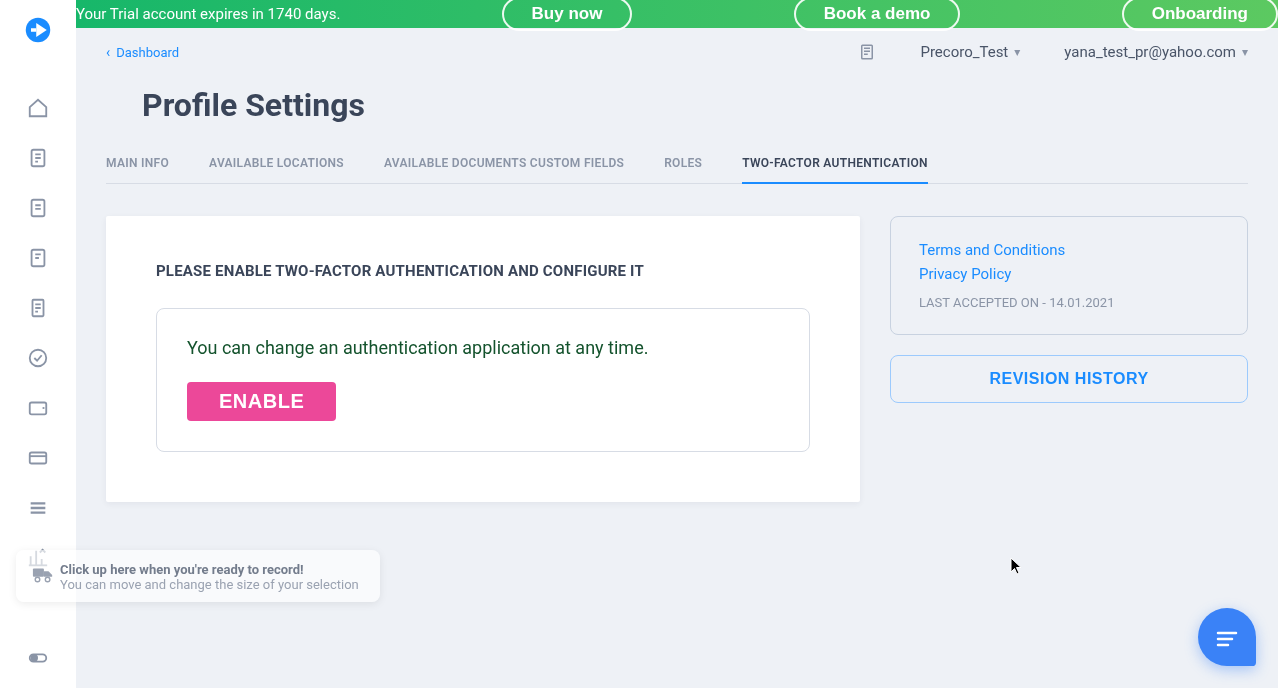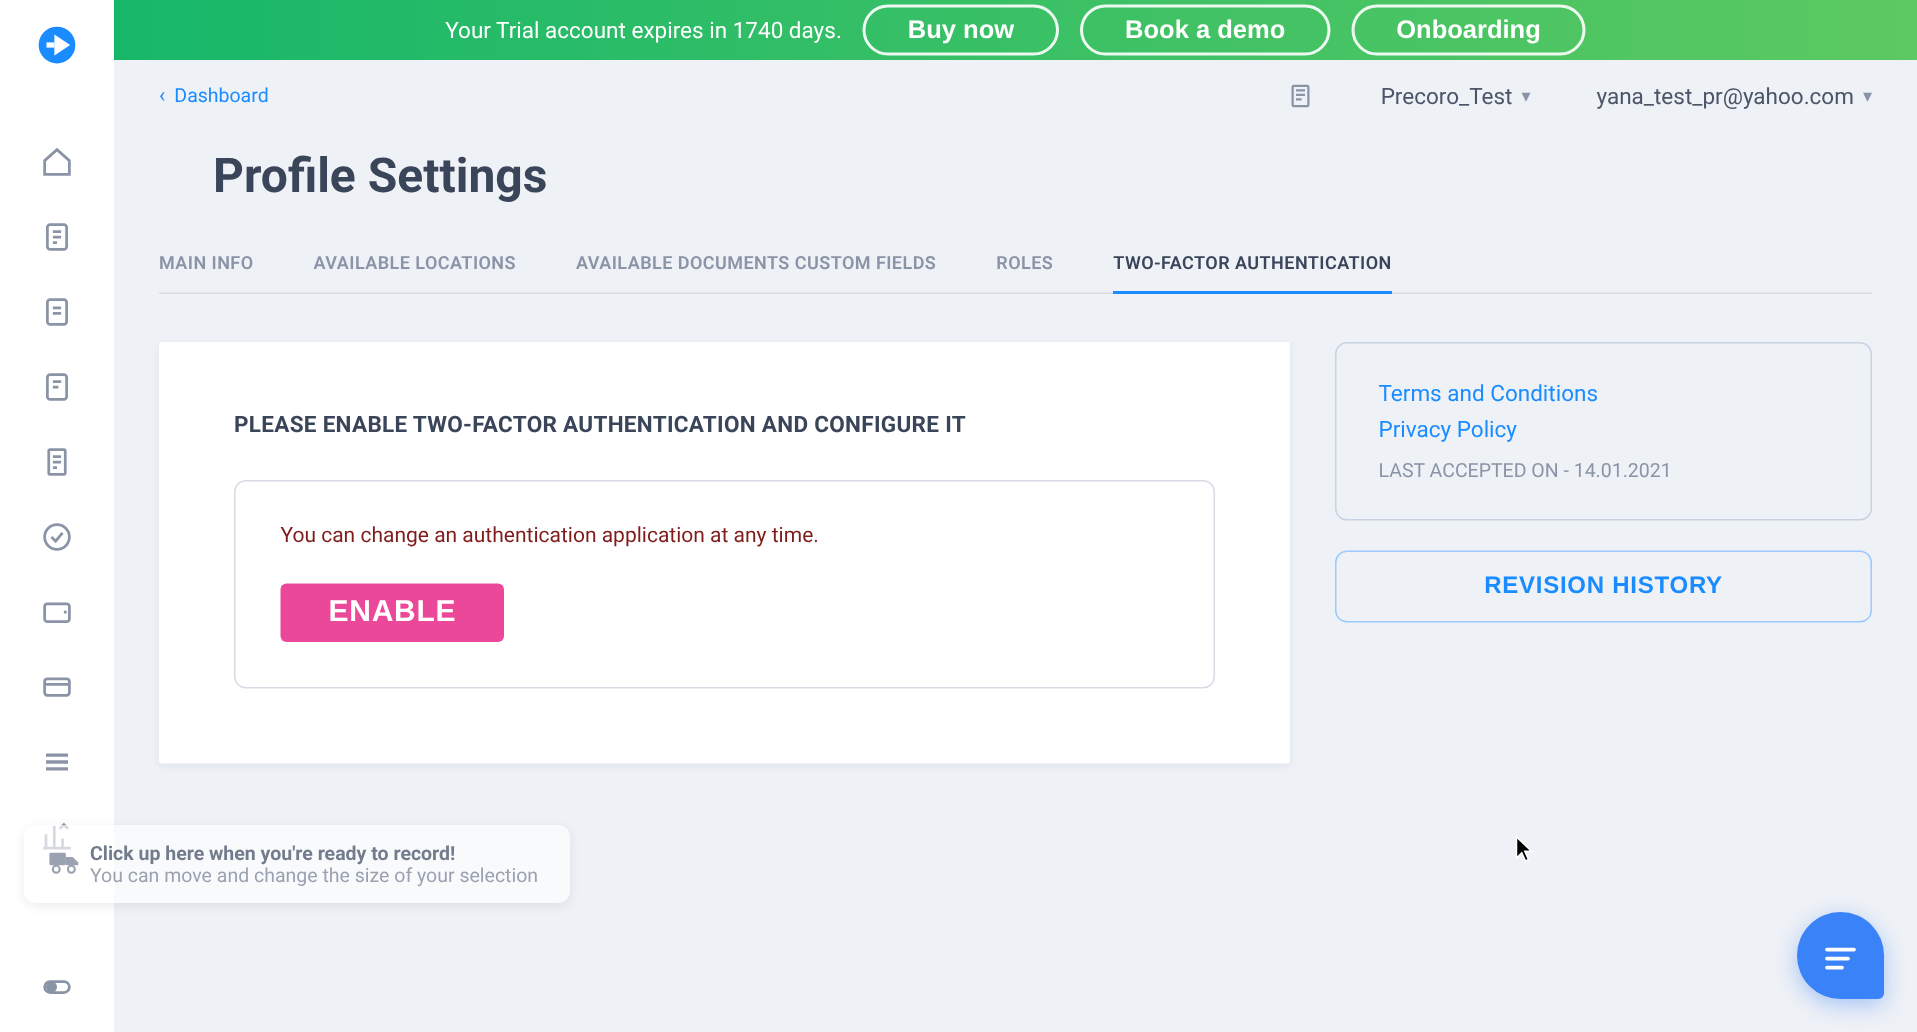--- a/index.html
+++ b/index.html
@@ -41,25 +41,25 @@
     }
     .nav-icon svg { width: 22px; height: 22px; }
     .main-area {
       position: absolute;
       left: 76px;
       top: 0;
       width: 1202px;
       height: 688px;
     }
     .top-banner {
-      height: 40px;
+      height: 28px;
       background: linear-gradient(90deg, #17b76a, #5cc961);
       display: flex;
       align-items: center;
-      justify-content: center;
+      justify-content: space-between;
       gap: 14px;
       color: #fff;
       font-size: 15px;
     }
     .banner-btn {
       border: 2px solid rgba(255,255,255,0.9);
       border-radius: 20px;
       padding: 5px 28px;
       color: #fff;
       font-size: 17px;
@@ -150,22 +150,22 @@
       color: #3a4559;
       margin-bottom: 28px;
       letter-spacing: 0.2px;
     }
     .inner-card {
       border: 1px solid #d7dce5;
       border-radius: 8px;
       padding: 28px 30px 30px 30px;
     }
     .inner-text {
-      font-size: 14px;
-      color: #7f1d1d;
+      font-size: 18px;
+      color: #14532d;
       margin-bottom: 24px;
     }
     .enable-btn {
       background: #ec4899;
       color: #fff;
       border: none;
       border-radius: 4px;
       padding: 8px 32px;
       font-size: 20px;
       font-weight: 700;

